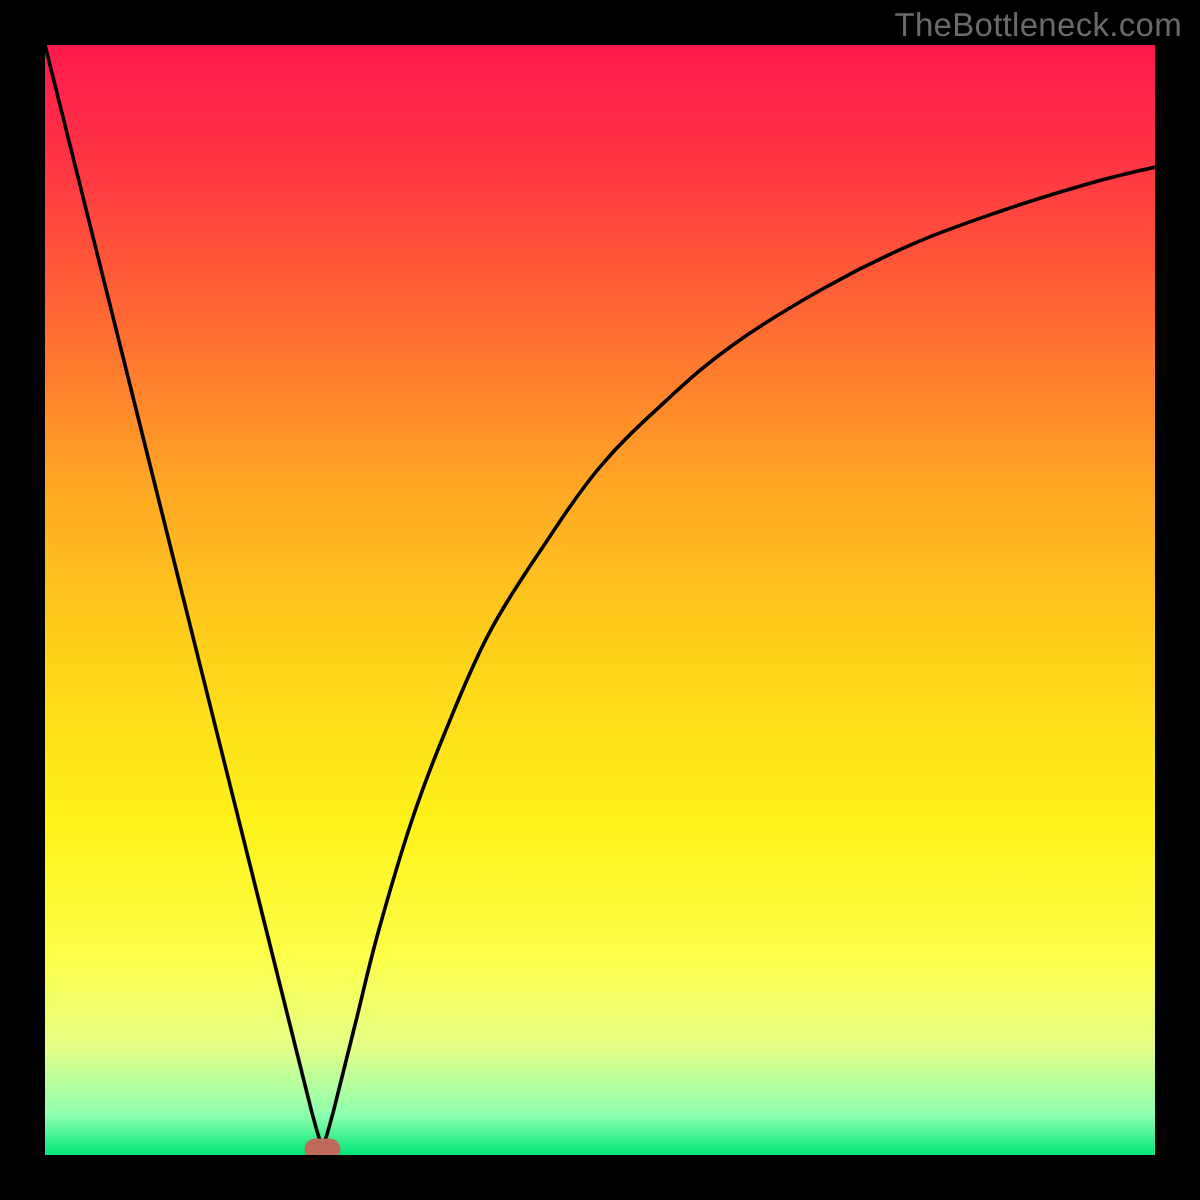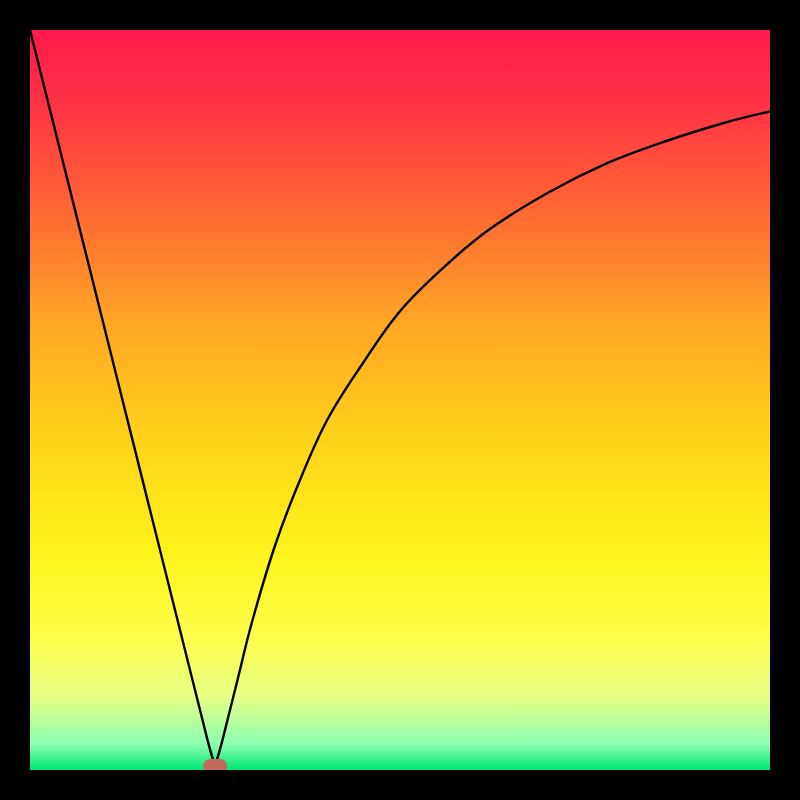--- a/index.html
+++ b/index.html
@@ -77,13 +77,14 @@
       <rect x="0" y="0" width="740" height="740" fill="url(#bg-grad)"></rect>
     </svg>
 
     <svg class="curve-svg" viewBox="0 0 740 740" preserveAspectRatio="none">
       <path id="curve-path" d="M 0 0 C 5.328 21.311999999999994, 18.944000000000003 75.77599999999998, 29.6 118.39999999999998 C 40.256 161.02399999999997, 48.544000000000004 194.17599999999996, 59.2 236.79999999999995 C 69.856 279.424, 78.14399999999999 312.57599999999996, 88.8 355.2 C 99.456 397.824, 107.744 430.976, 118.4 473.6 C 129.056 516.224, 140.008 560.032, 148 592 C 155.992 623.968, 157.472 629.888, 162.8 651.2 C 168.12800000000001 672.5120000000001, 173.60399999999998 695.082, 177.6 710.4 C 181.596 725.718, 183.668 731.6379999999999, 185 736.3 L 185 736.3 C 186.332 731.6379999999999, 188.404 725.718, 192.4 710.4 C 196.39600000000002 695.082, 201.872 672.5120000000001, 207.20000000000002 651.2 C 212.52800000000002 629.888, 215.34 615.976, 222 592 C 228.66 568.024, 236.20800000000003 541.976, 244.20000000000002 518 C 252.192 494.024, 257.07599999999996 481.444, 266.4 458.8 C 275.724 436.156, 284.012 414.84400000000005, 296 392.20000000000005 C 307.988 369.55600000000004, 319.68 352.97999999999996, 333 332.99999999999994 C 346.32 313.0199999999999, 355.348 298.51599999999996, 370 281.2 C 384.652 263.884, 398.41600000000005 251.45199999999994, 414.40000000000003 236.79999999999995 C 430.384 222.14799999999997, 440.15200000000004 213.12000000000006, 458.8 199.80000000000007 C 477.448 186.48000000000008, 496.688 174.78799999999995, 518 162.79999999999995 C 539.312 150.81199999999995, 555.888 142.52400000000003, 577.2 133.20000000000005 C 598.5120000000001 123.87600000000006, 615.088 118.32600000000001, 636.4 111 C 657.712 103.67399999999999, 676.9519999999999 97.828, 695.5999999999999 92.5 C 714.2479999999999 87.172, 732.008 83.39799999999998, 740 81.39999999999998" fill="none" stroke-width="2.4" stroke-linejoin="round" stroke="#000000"></path>
     </svg>
 
     <div class="marker" id="marker" style="left: 185px; top: 736.3px; background: rgb(192, 106, 92);"></div>
   </div>
 
+  <div class="watermark">TheBottleneck.com</div>
 </div>
 
 </body></html>

